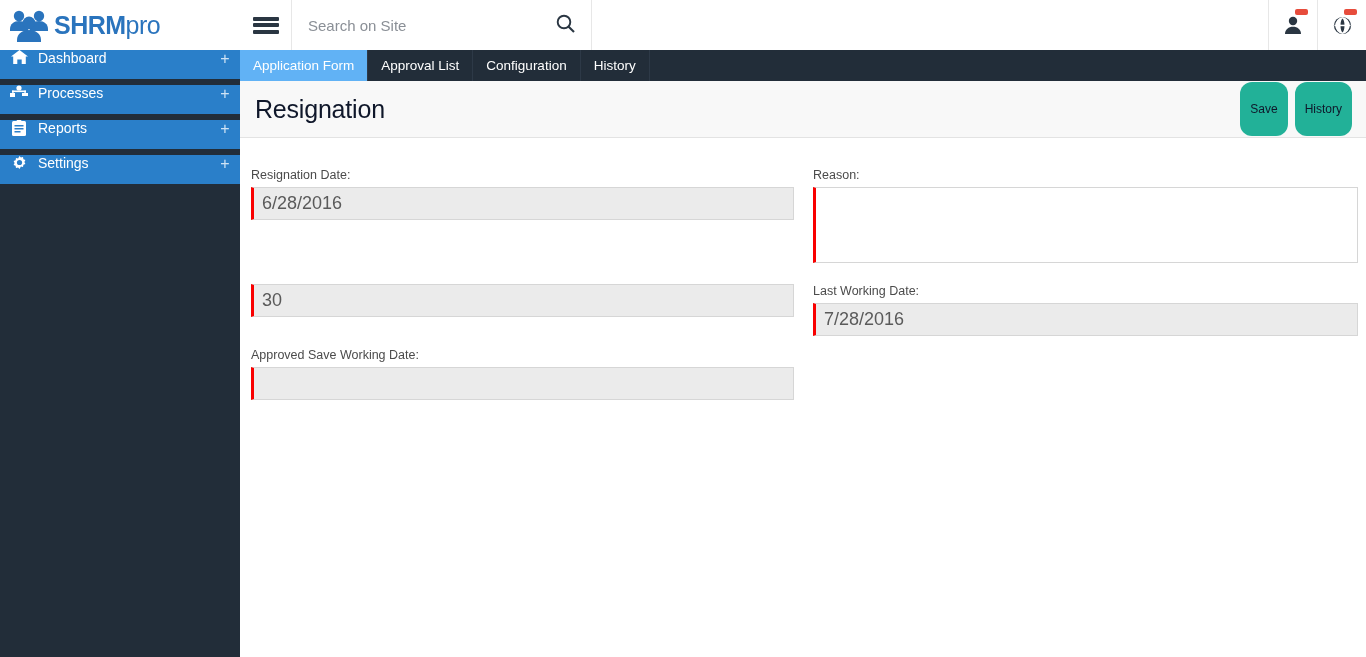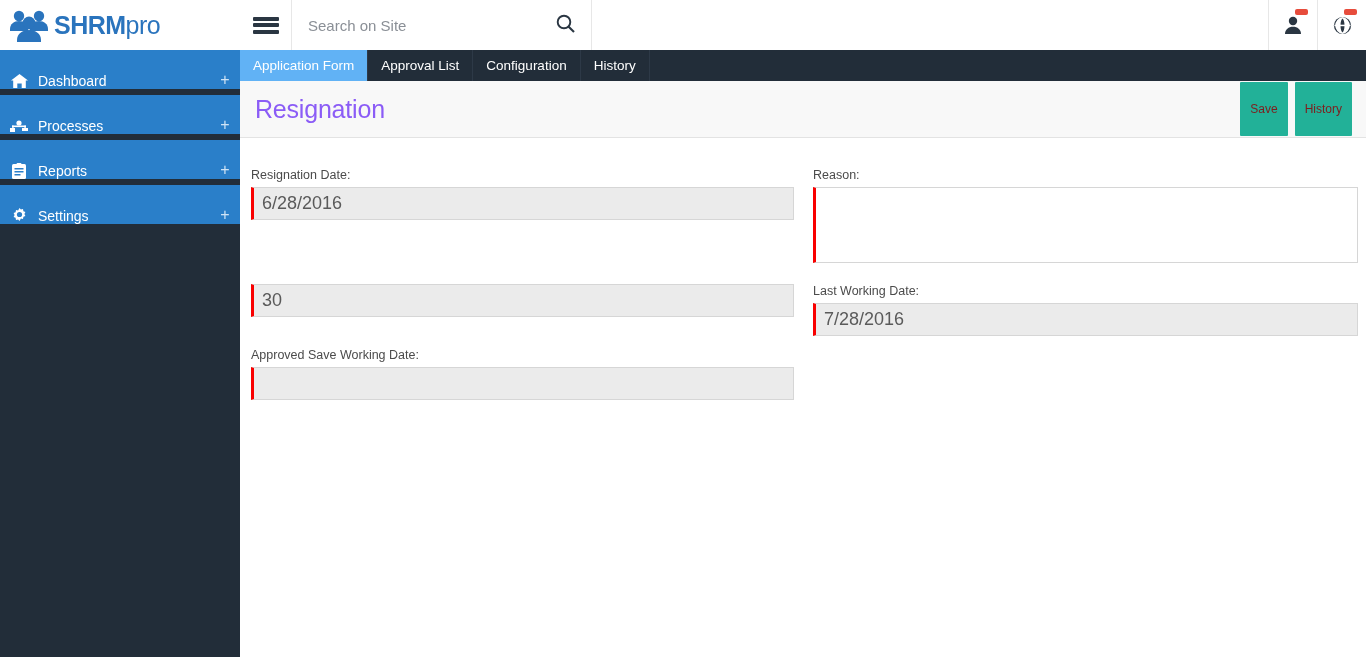--- a/index.html
+++ b/index.html
@@ -26,22 +26,22 @@
   .logo-mark { width: 44px; height: 34px; flex: none; }
   .logo-text {
     font-size: 25px; font-weight: bold; letter-spacing: -0.5px;
     color: #2a74bd; margin-left: 2px; line-height: 1;
   }
   .logo-text .pro { font-weight: normal; }
 
   .nav { margin-top: 0; }
   .nav-item {
     position: relative;
-    height: 39px; background: #2a7fc9;
-    display: flex; align-items: flex-end;
+    height: 29px; background: #2a7fc9;
+    display: flex; align-items: flex-start;
     color: #ffffff; font-size: 14px;
     margin-bottom: 6px;
     cursor: pointer;
   }
   .nav-item .nav-icon {
     width: 38px; display: flex; align-items: center; justify-content: center;
     flex: none;
   }
   .nav-item .nav-label { flex: 1; }
   .nav-item .nav-plus {
@@ -120,28 +120,28 @@
   .tab.active { background: #61b2f5; }
 
   
   .titlebar {
     position: absolute; left: 240px; top: 81px;
     width: 1126px; height: 57px;
     background: #f8f8f8; border-bottom: 1px solid #e3e3e3;
     display: flex; align-items: center; padding: 0 14px 0 15px;
   }
   .page-title {
-    font-size: 25px; color: #8b5cf6; font-weight: normal; flex: 1;
+    font-size: 25px; color: #0f172a; font-weight: normal; flex: 1;
     letter-spacing: -0.2px;
   }
   .btn {
-    background: #22b198; color: #7f1d1d; border: 0;
+    background: #22b198; color: #0f172a; border: 0;
     font-family: "Liberation Sans", sans-serif;
     font-size: 12px; padding: 20px 10px; margin-left: 7px;
-    cursor: pointer; border-radius: 1px;
+    cursor: pointer; border-radius: 12px;
   }
 
   
   .content {
     position: absolute; left: 240px; top: 138px;
     width: 1126px; height: 519px; background: #ffffff;
     padding: 22px 0 0 0;
   }
   .form-grid { position: relative; width: 1126px; }
   .field { position: absolute; }

